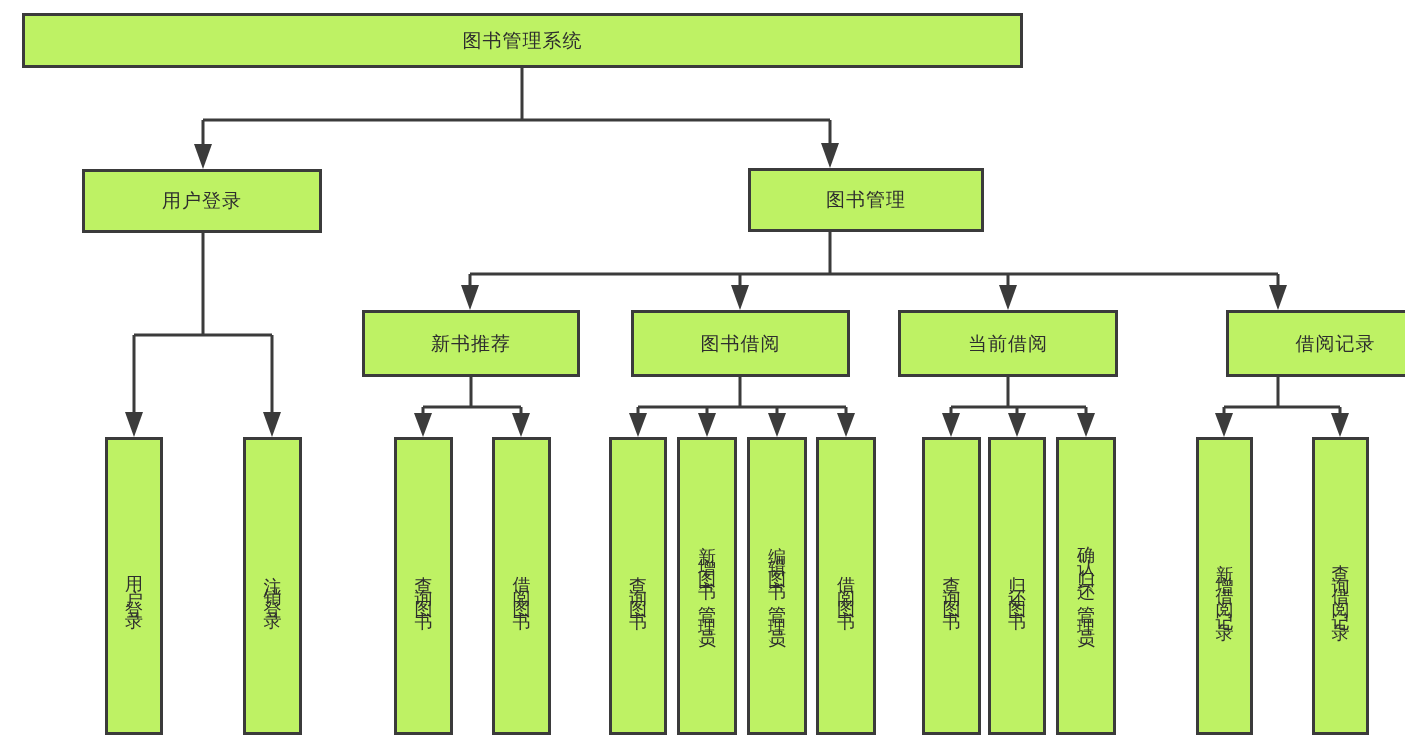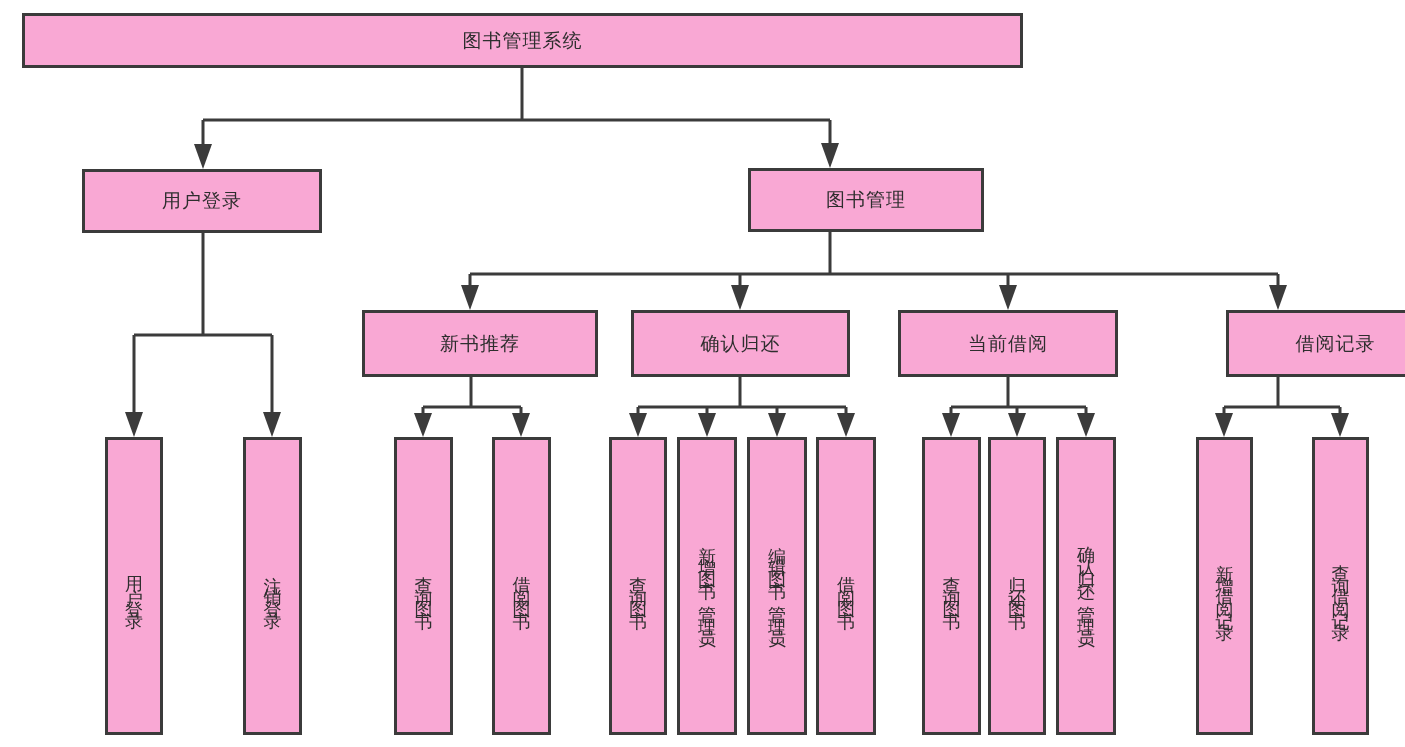--- a/index.html
+++ b/index.html
@@ -18,21 +18,21 @@
   }
   #connectors {
     position: absolute;
     left: 0; top: 0;
     width: 1405px; height: 747px;
     pointer-events: none;
   }
   .box {
     position: absolute;
     box-sizing: border-box;
-    background: #f9a8d4;
+    background: #bef264;
     border: 3px solid #3b3b3b;
     display: flex;
     align-items: center;
     justify-content: center;
   }
   .hlabel {
     font-size: 19px;
     letter-spacing: 1px;
     color: #2e2e2e;
     white-space: nowrap;
@@ -111,25 +111,25 @@
     <span class="hlabel">图书管理系统</span>
   </div>
 
   <div class="box" style="left:82px; top:169px; width:240px; height:64px;">
     <span class="hlabel">用户登录</span>
   </div>
   <div class="box" style="left:712px; top:168px; width:236px; height:64px;margin-left:36px;">
     <span class="hlabel">图书管理</span>
   </div>
 
-  <div class="box" style="left:362px; top:310px; width:236px; height:67px;">
+  <div class="box" style="left:362px; top:310px; width:218px; height:67px;">
     <span class="hlabel">新书推荐</span>
   </div>
   <div class="box" style="left:631px; top:310px; width:219px; height:67px;">
-    <span class="hlabel">确认归还</span>
+    <span class="hlabel">图书借阅</span>
   </div>
   <div class="box" style="left:898px; top:310px; width:220px; height:67px;">
     <span class="hlabel">当前借阅</span>
   </div>
   <div class="box" style="left:1226px; top:310px; width:219px; height:67px;text-align:center;">
     <span class="hlabel">借阅记录</span>
   </div>
 
   <div class="box vbox" style="left:105px; top:437px; width:58px; height:298px;">
     <span class="vlabel">用户登录</span>

